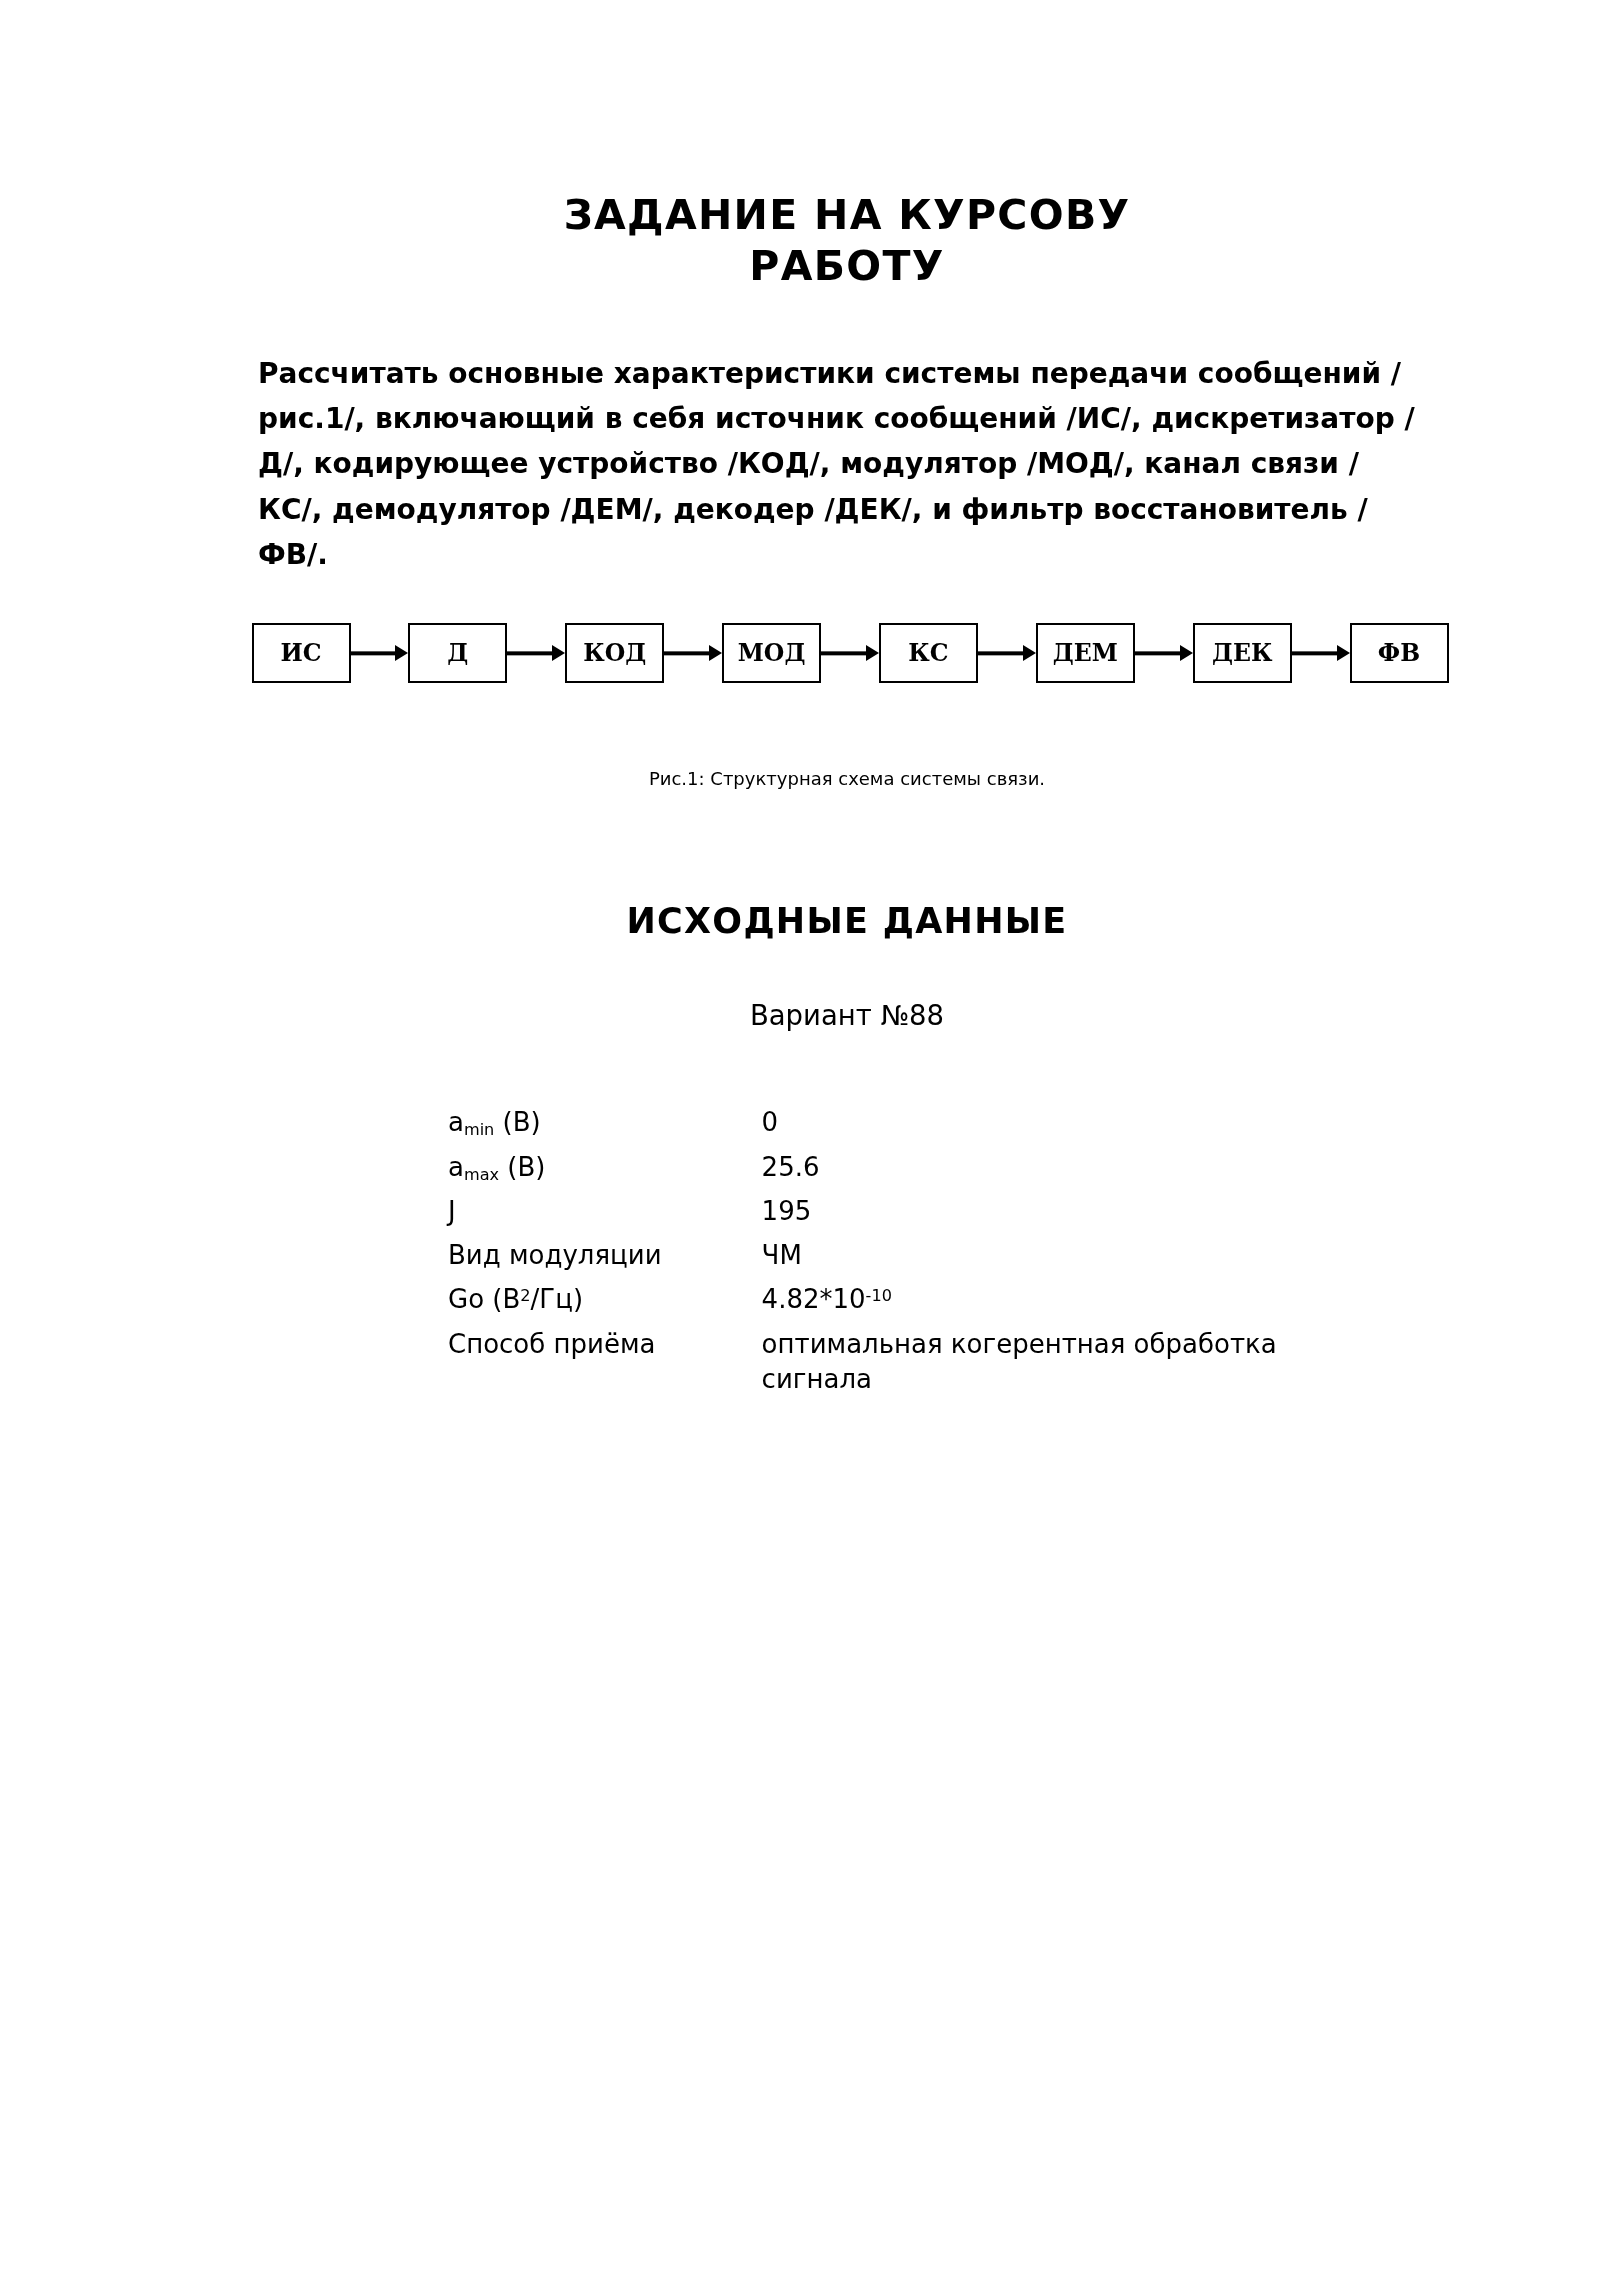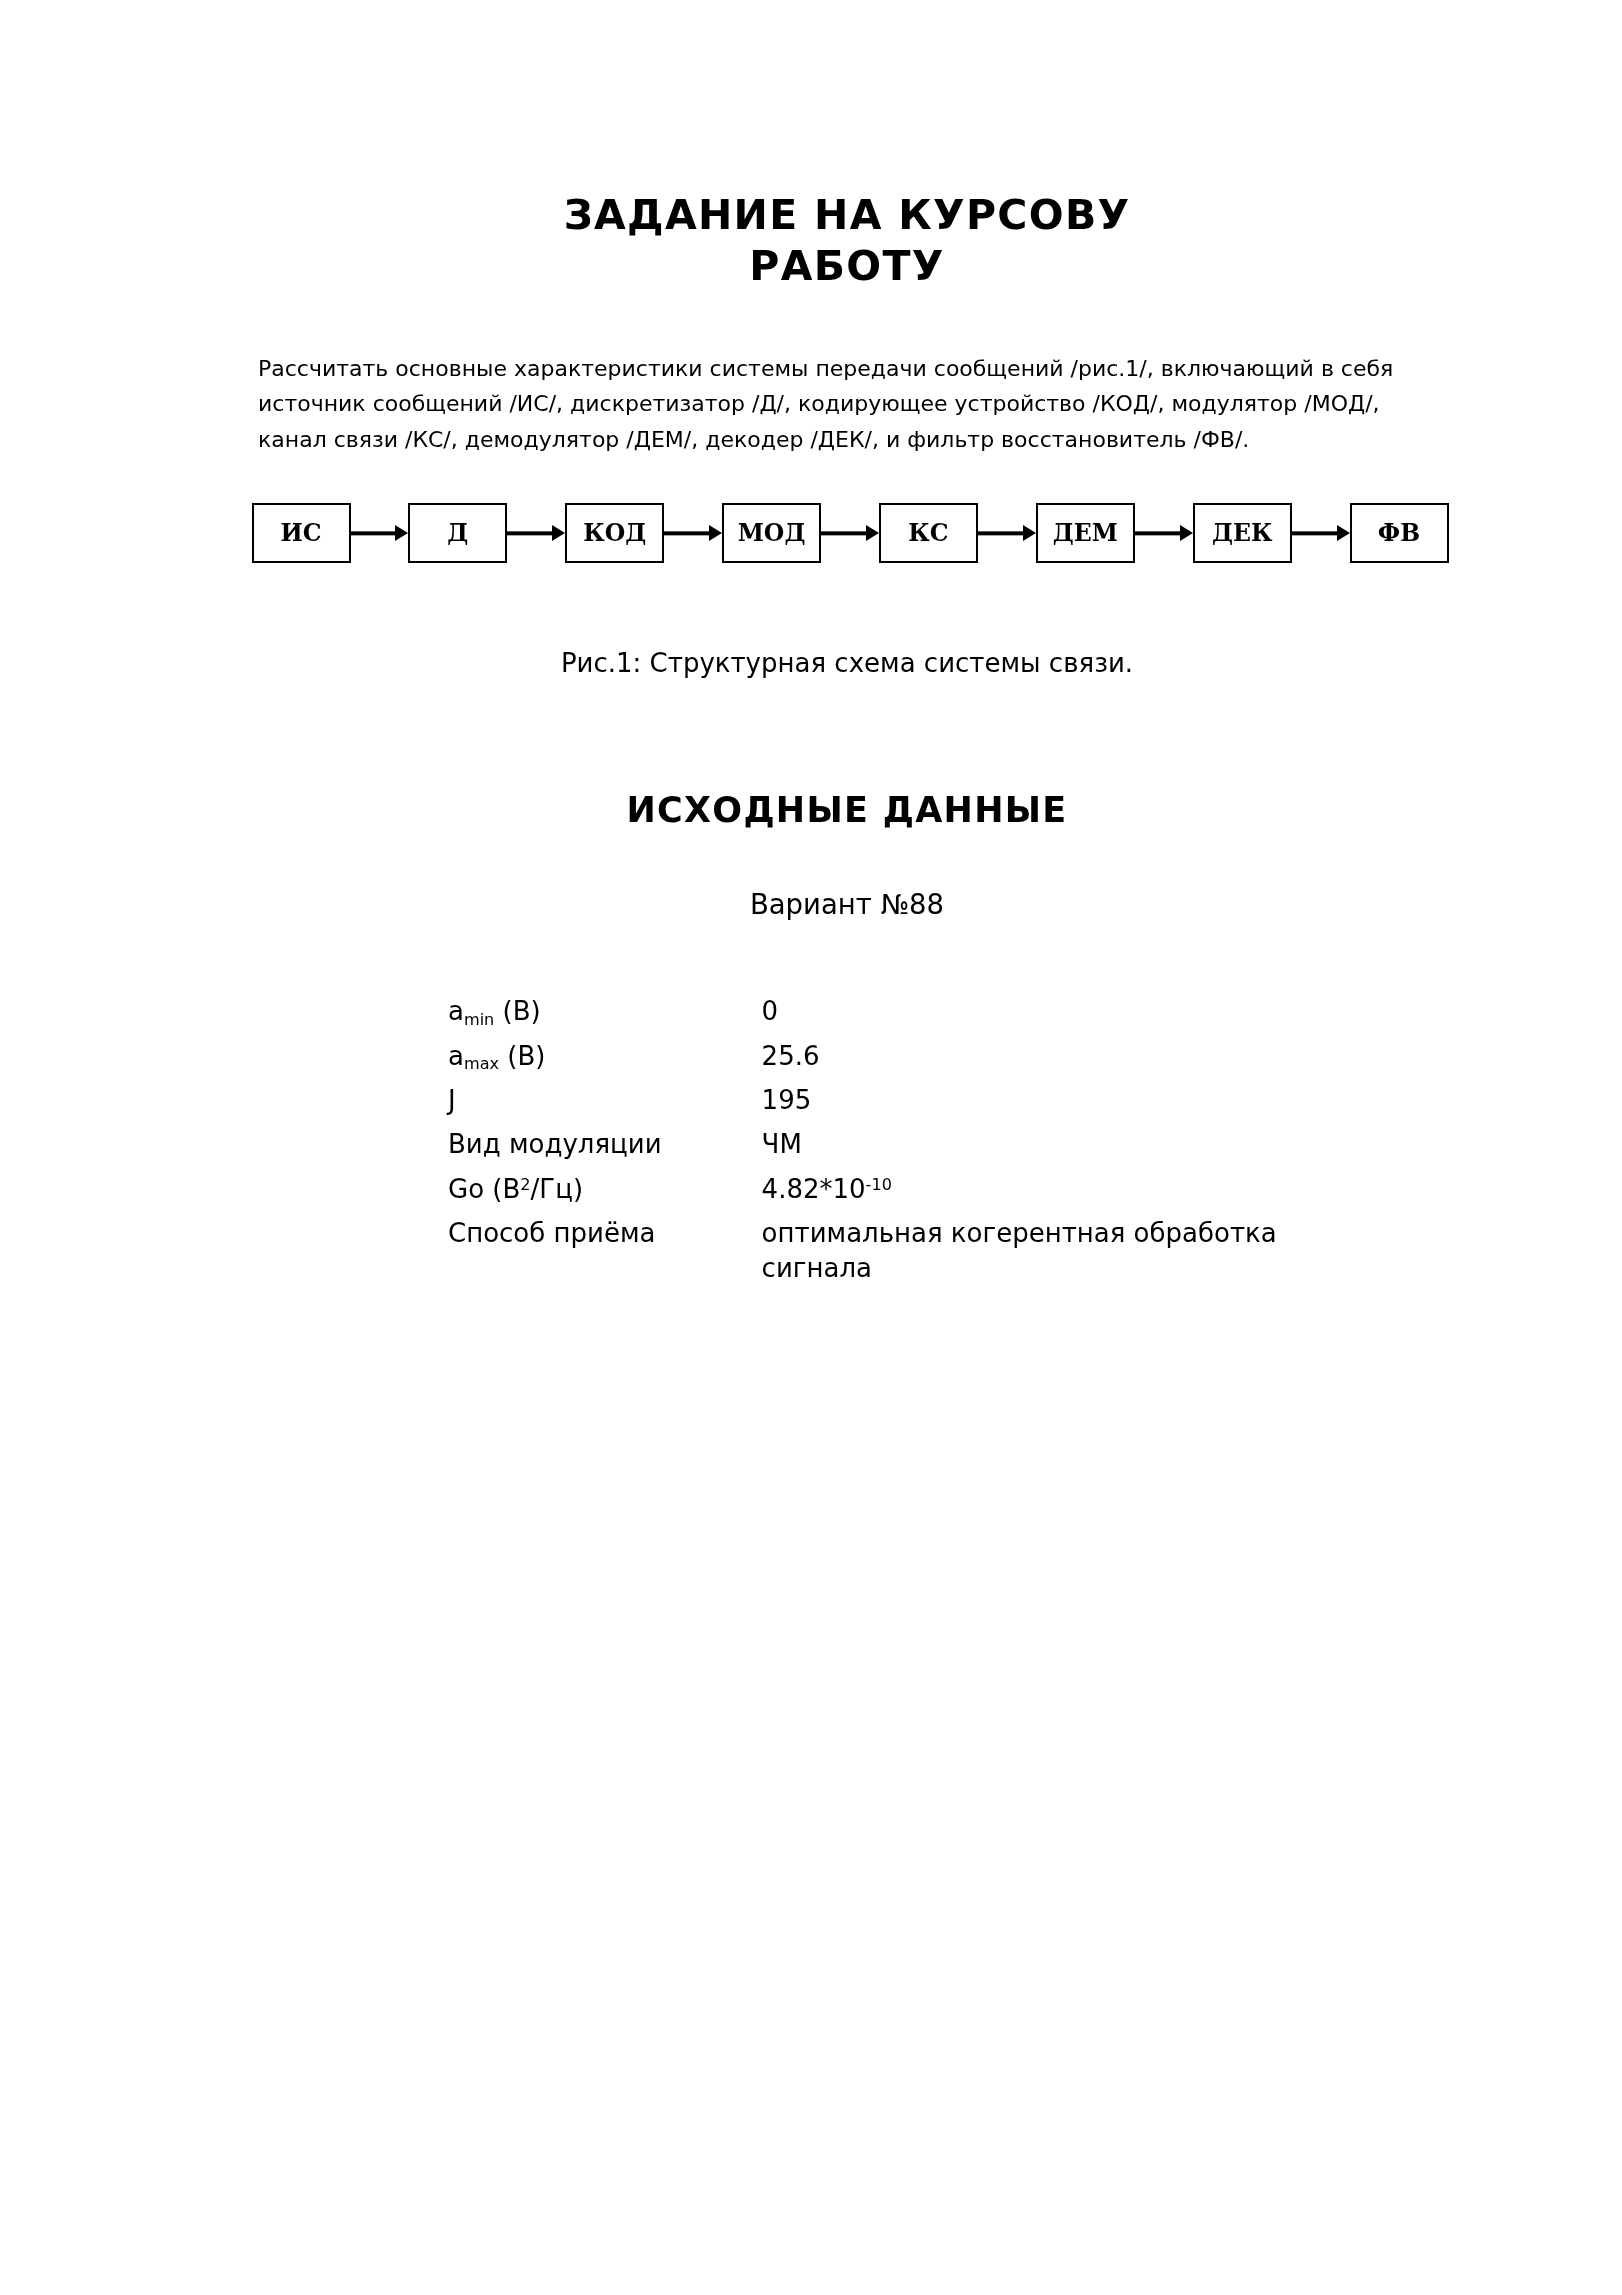--- a/index.html
+++ b/index.html
@@ -38,24 +38,25 @@
     line-height: 1.25;
     margin: 0;
   }
   .doc-title .line2 {
     display: block;
   }
 
   
   .intro {
     margin-top: 58px;
-    font-size: 22px;
+    font-size: 28px;
     line-height: 1.62;
     text-align: left;
     width: 1158px;
+    font-weight: bold;
   }
 
   
   .diagram {
     margin-top: 46px;
     display: flex;
     align-items: center;
     justify-content: flex-start;
     width: 1197px;
     margin-left: -6.5px;
@@ -99,21 +100,21 @@
     transform: translateY(-50%);
     width: 0; height: 0;
     border-top: 8.5px solid transparent;
     border-bottom: 8.5px solid transparent;
     border-left: 13px solid #000;
   }
 
   .figcaption {
     margin-top: 85px;
     text-align: center;
-    font-size: 26px;
+    font-size: 18px;
   }
 
   .section-title {
     margin-top: 112px;
     text-align: center;
     font-size: 35px;
     font-weight: bold;
     letter-spacing: 1.3px;
   }
 

